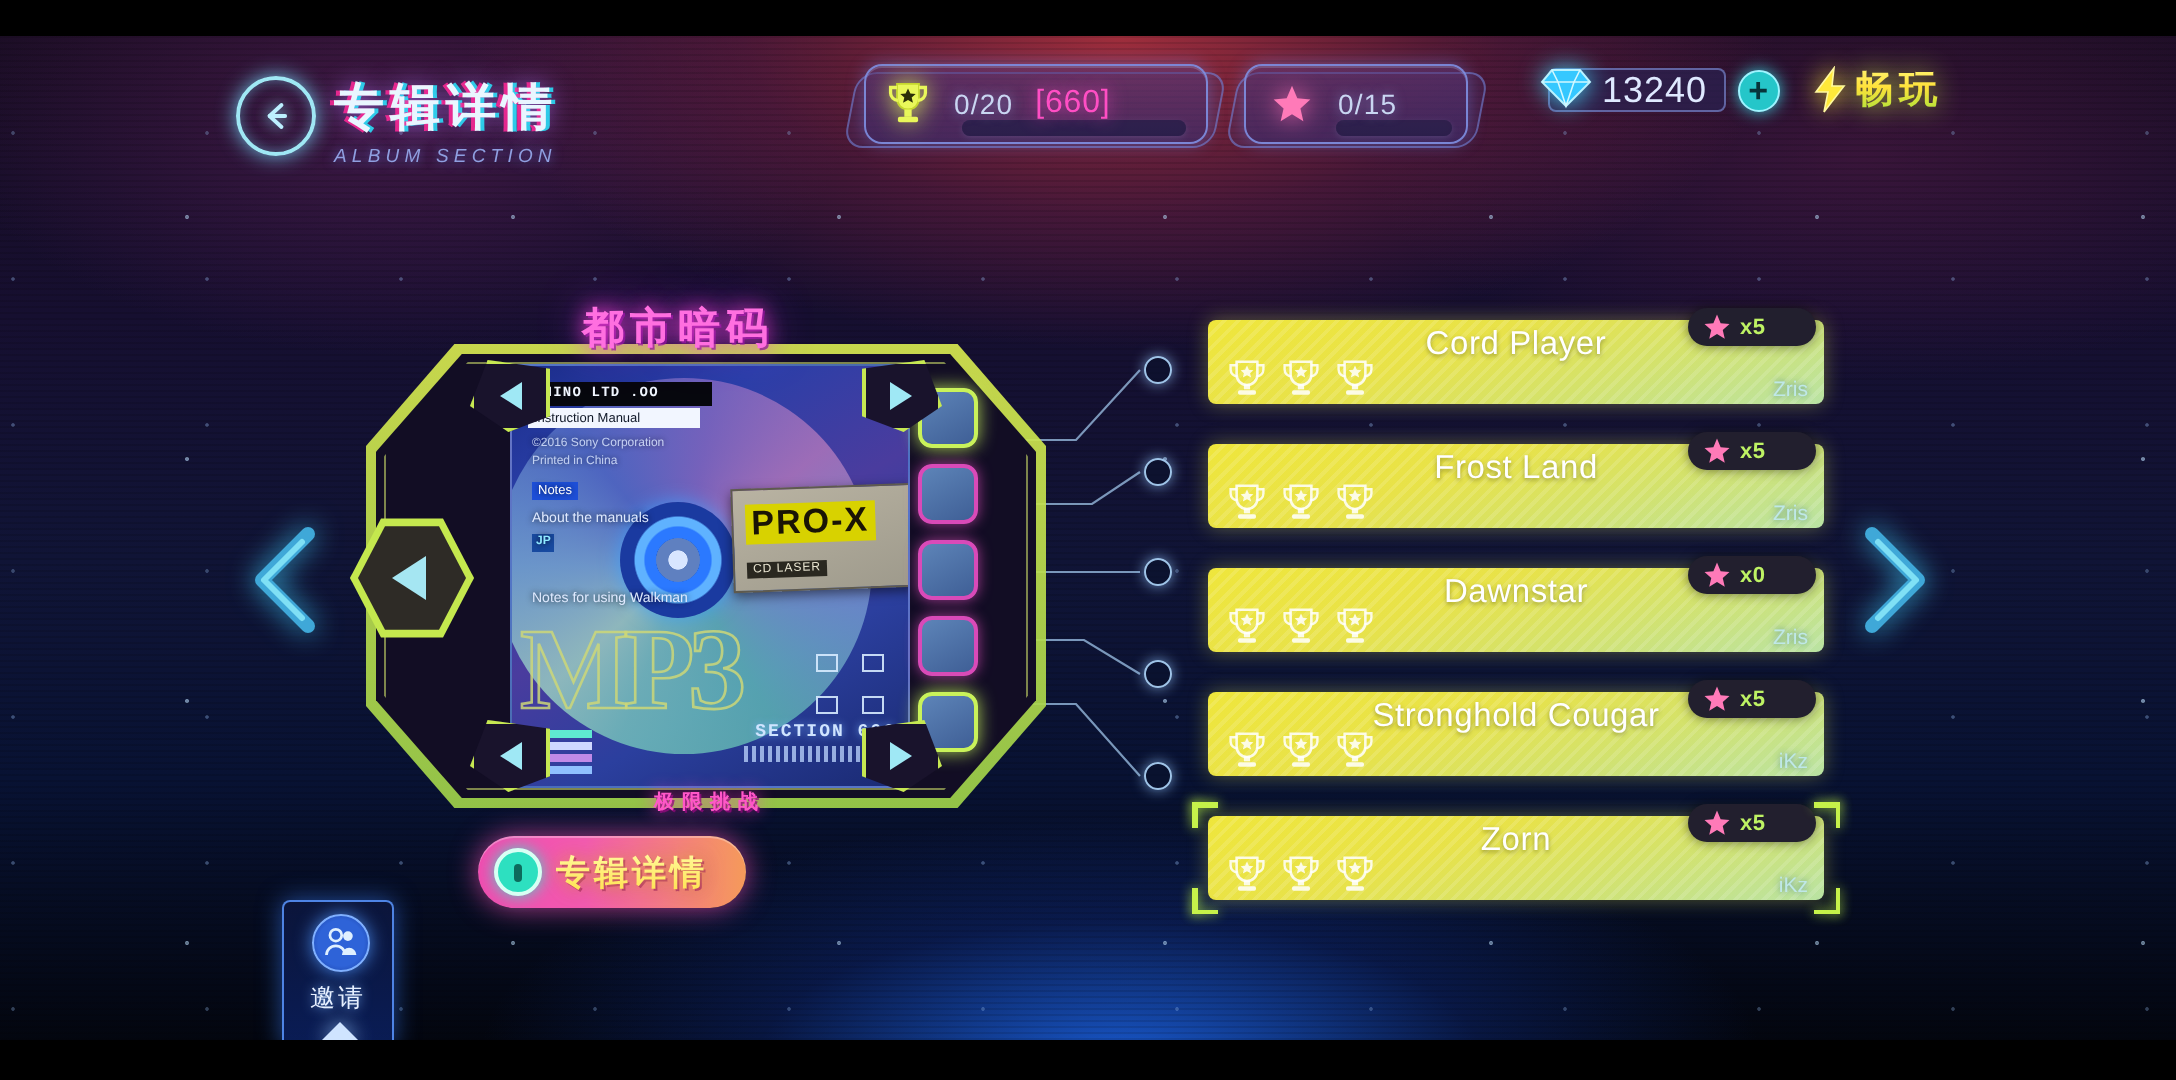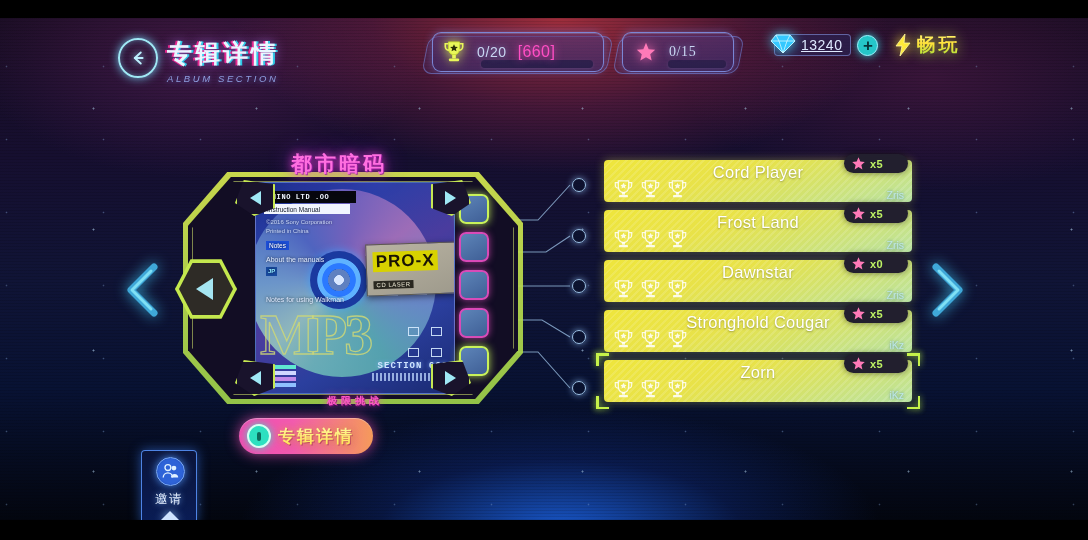--- a/index.html
+++ b/index.html
@@ -71,21 +71,21 @@
     display:flex; align-items:center;
   }
   .hud-skew {
     position:absolute; top:36px; height:38px; z-index:28;
     border:1.5px solid rgba(120,140,225,.55); border-radius:10px;
     background:rgba(70,45,105,.28);
     transform:skewX(-11deg);
   }
   .pill-trophy { left:432px; width:172px; }
   .skew-trophy { left:425px; width:185px; }
-  .pill-star { left:622px; width:112px;font-family:Liberation Serif, serif; }
+  .pill-star { left:622px; width:112px; }
   .skew-star { left:616px; width:125px; }
 
   .ico-trophy { margin-left:10px; filter:drop-shadow(0 0 6px rgba(225,250,90,.95)); }
   .ico-star-pink { margin-left:12px; filter:drop-shadow(0 0 6px rgba(255,110,180,.95)); }
   .hud-num { font-size:14px; color:#c9d6f2; margin-left:12px; letter-spacing:.6px; text-shadow:0 0 6px rgba(160,190,255,.6); }
   .hud-bracket { font-size:16px; color:#ff4ec4; margin-left:11px; letter-spacing:.4px; text-shadow:0 0 9px rgba(255,80,200,.95); }
   .bar-slot {
     position:absolute; height:8px; bottom:4px; border-radius:4px;
     background:#050309; box-shadow:inset 0 0 4px #000, 0 1px 3px rgba(200,230,255,.35);
   }
@@ -95,21 +95,21 @@
   
   .gem-wrap {
     position:absolute; left:774px; top:33px; height:24px; z-index:30;
     display:flex; align-items:center; gap:6px;
   }
   .gem-plate {
     height:22px; display:flex; align-items:center; padding:0 8px 0 26px;
     border:1px solid rgba(140,160,235,.55); border-radius:4px;
     background:rgba(40,35,85,.62);
   }
-  .gem-num { font-size:14px; color:#dfe9ff; letter-spacing:.5px;text-decoration:underline; }
+  .gem-num { font-size:18px; color:#dfe9ff; letter-spacing:.5px; }
   .gem-ico { position:absolute; left:-4px; top:-2px; filter:drop-shadow(0 0 6px rgba(70,220,255,.95)); }
   .plus-btn {
     width:21px; height:21px; border-radius:50%; background:#25c6c9; border:1.5px solid #9ef4ff;
     display:flex; align-items:center; justify-content:center; cursor:pointer;
     box-shadow:0 0 8px rgba(60,225,235,.85);
     color:#07343a; font-size:17px; font-weight:bold; line-height:1;
   }
   .play-free { display:flex; align-items:center; gap:3px; margin-left:9px; }
   .bolt { filter:drop-shadow(0 0 6px rgba(255,240,60,.95)); }
   .play-free-txt {
@@ -266,21 +266,21 @@
   .connectors { position:absolute; left:500px; top:150px; width:110px; height:270px; z-index:18; }
   .node-circle {
     position:absolute; width:14px; height:14px; border-radius:50%;
     border:1.8px solid #9fc4e8; background:rgba(10,18,45,.6);
     box-shadow:0 0 7px rgba(150,200,255,.7);
   }
 
   
   .song-list { position:absolute; left:604px; top:160px; width:308px; z-index:25; }
   .song-row {
-    position:relative; width:308px; height:42px; margin-bottom:8px; border-radius:4px;
+    position:relative; width:308px; height:42px; margin-bottom:20px; border-radius:4px;
     background:linear-gradient(160deg, #efe63c 0%, #e8e249 38%, #d4e26b 66%, #b9e3a4 100%);
     box-shadow:0 0 10px rgba(230,235,90,.35);
     cursor:pointer; overflow:visible;
   }
   .song-row::after {
     content:""; position:absolute; inset:0; border-radius:8px;
     background:repeating-linear-gradient(135deg, rgba(255,255,255,.13) 0 2px, transparent 2px 5px);
     pointer-events:none;
   }
   .song-name {

